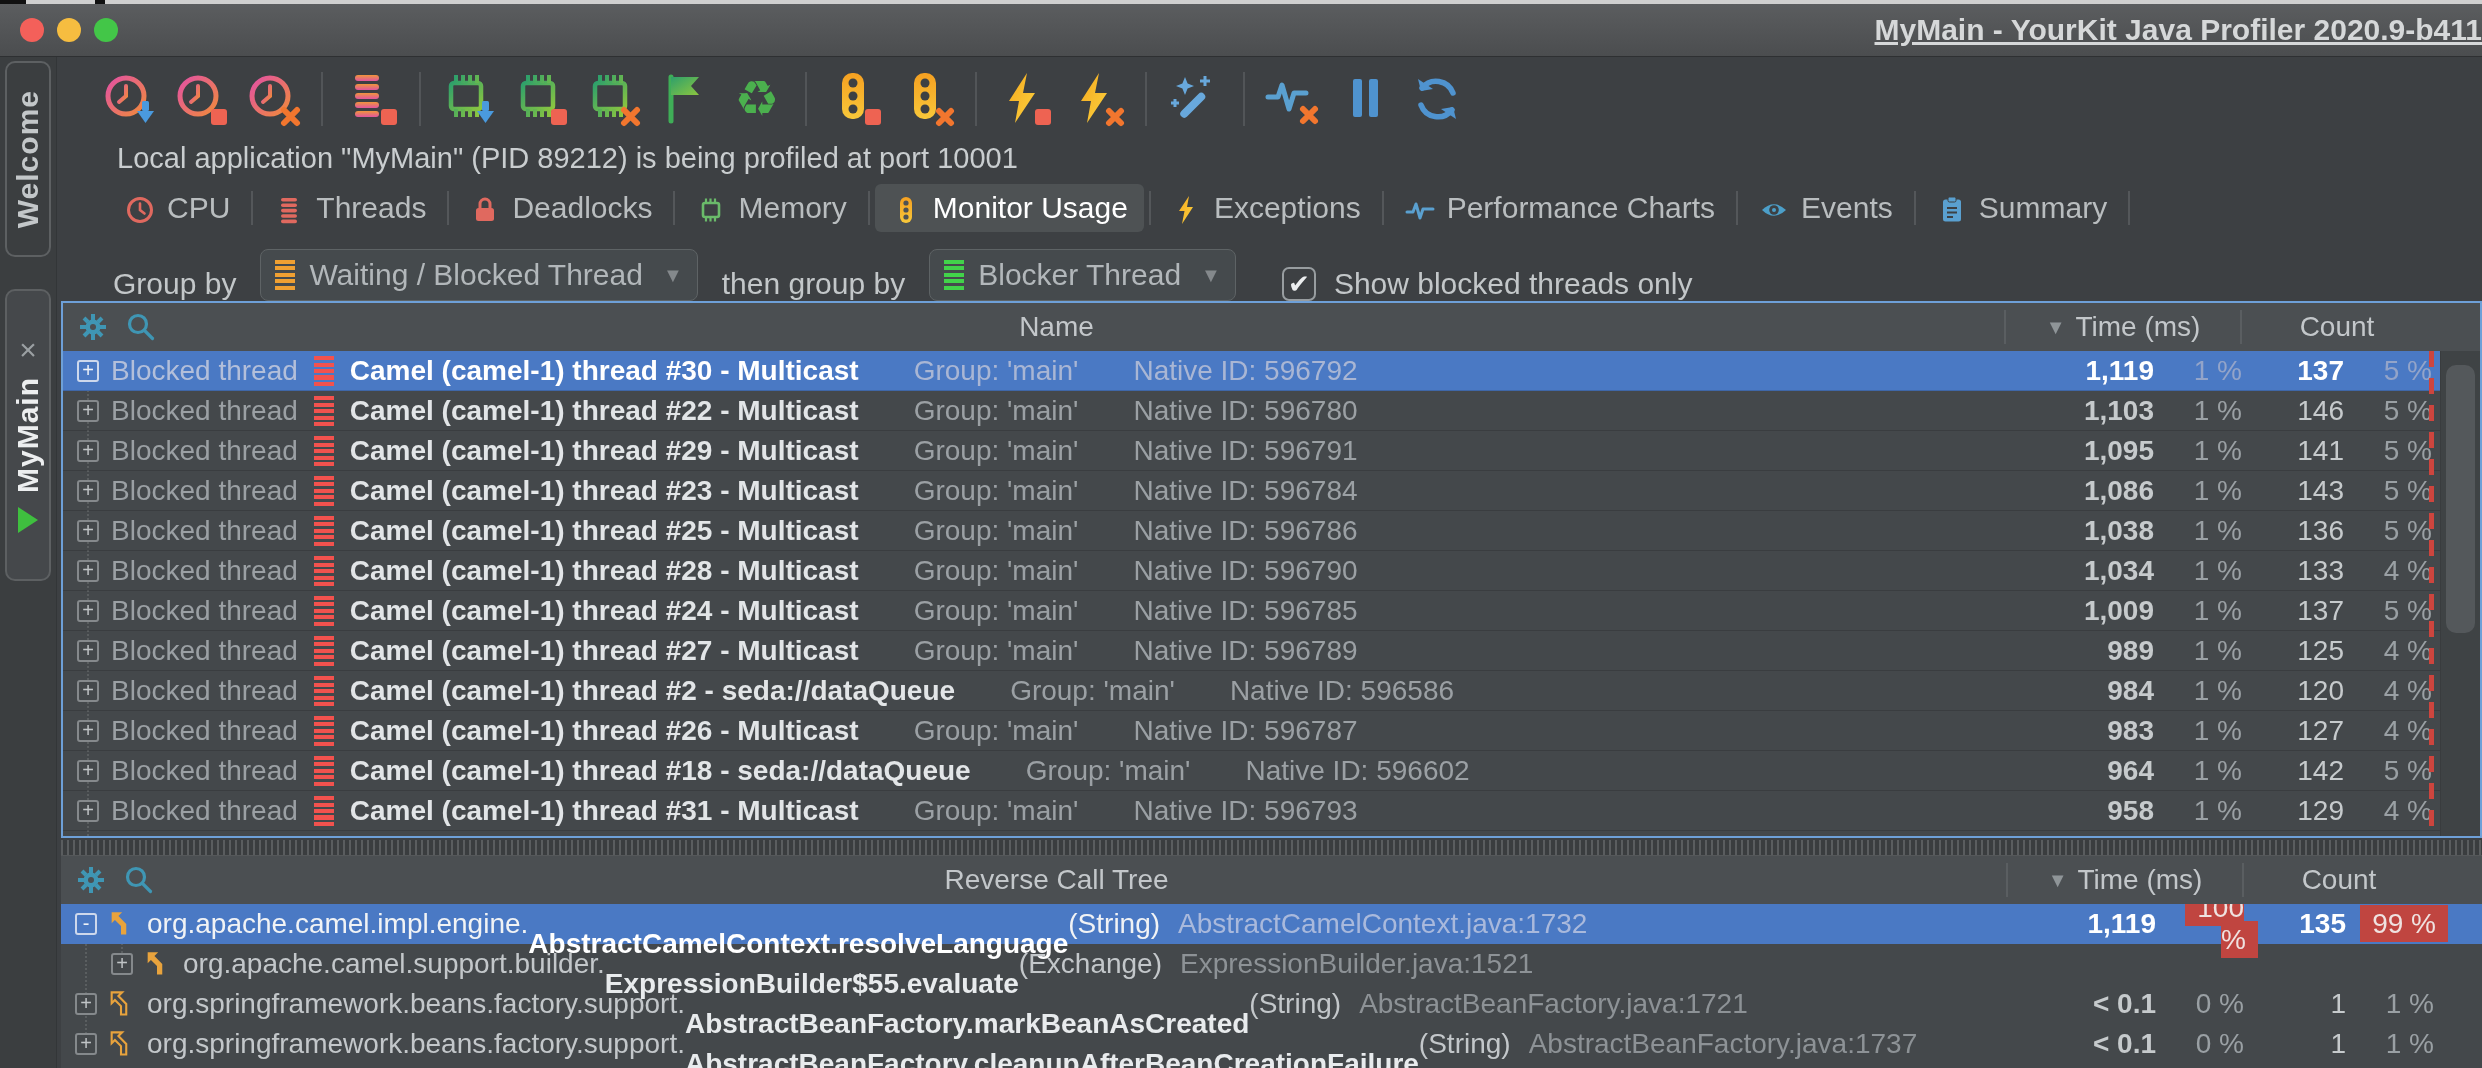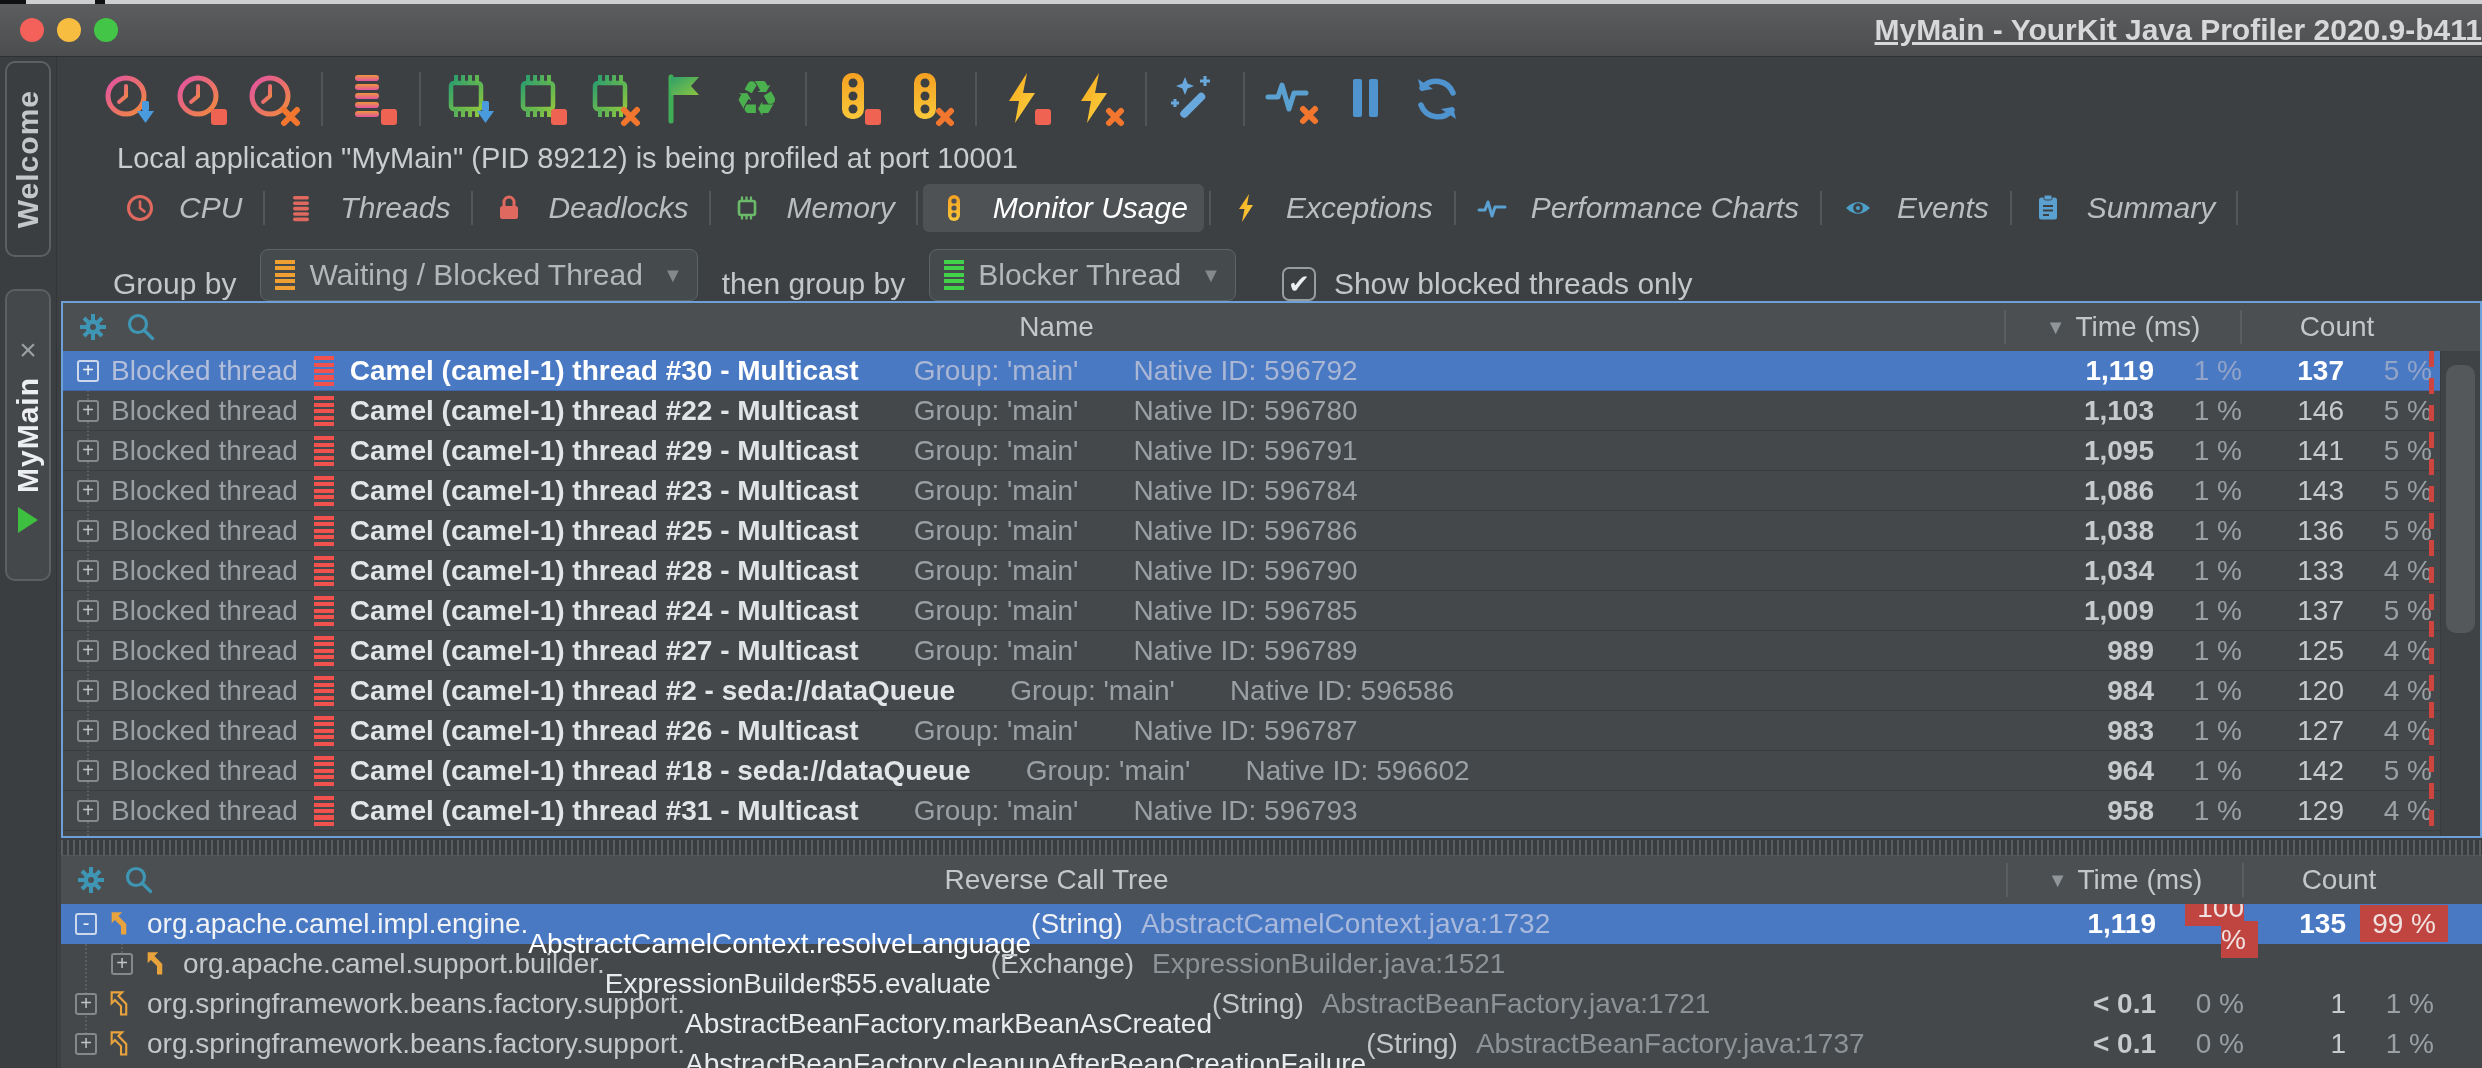--- a/index.html
+++ b/index.html
@@ -39,21 +39,21 @@
   .toolbar { display:flex; align-items:center; height:84px; padding-left:36px; }
   .ticon { width:56px; height:56px; margin:0 8px; display:flex; align-items:center; justify-content:center; }
   .tsep { width:2px; height:54px; background:#525558; margin:0 12px; }
   .recycle-glyph { font-size:50px; color:#4bb04e; line-height:54px; }
 
   
   .statusline { height:38px; line-height:34px; padding-left:60px; color:#c9cdcf; font-size:29px; }
 
   
   .tabbar { display:flex; align-items:center; height:58px; padding-left:52px; font-size:30px; color:#b9bdbf; }
-  .tab { display:flex; align-items:center; gap:24px; padding:7px 16px; border-radius:6px; cursor:default; white-space:nowrap;font-style:italic; }
+  .tab { display:flex; align-items:flex-end; gap:12px; padding:7px 16px; border-radius:6px; cursor:default; white-space:nowrap; }
   .tab.sel { background:#4e5254; color:#ffffff; }
   .tabsep { width:2px; height:34px; background:#54575a; margin:0 5px; }
 
   
   .filterbar { display:flex; align-items:flex-end; height:64px; padding-left:56px; font-size:30px; color:#c3c7c9; }
   .dropdown { display:flex; align-items:center; gap:14px; background:#454a4d; border:1px solid #5e6365;
     border-radius:8px; height:52px; padding:17px 14px; color:#b2b7ba; margin:0 24px; white-space:nowrap; }
   .chev { color:#84898c; font-size:20px; margin-left:6px; }
   .bars { width:20px; height:30px; flex:none; }
   .bars.orange { background:repeating-linear-gradient(180deg,#f0a032 0 4px,transparent 4px 6.5px); }
@@ -110,21 +110,21 @@
 
   
   .bottomtable { position:absolute; top:798px; left:4px; right:0; bottom:0;
     background:#44484b; border-top:1px solid #55585a; display:flex; flex-direction:column; }
   .crow { height:40px; position:relative; display:flex; align-items:center; font-size:28px; color:#c3c7ca; }
   .crow.sel { background:#4a79c4; }
   .crow .expander { margin:0 10px 0 14px; }
   .crow.ind1 .expander { margin-left:50px; }
   .karrow { width:28px; height:28px; margin-right:12px; flex:none; }
   .pkg { white-space:nowrap; }
-  .mth { font-weight:400; color:#e8ebed; white-space:nowrap;margin-top:39px; }
+  .mth { font-weight:700; color:#e8ebed; white-space:nowrap;margin-top:39px; }
   .args { white-space:nowrap; }
   .loc { color:#8d9296; margin-left:18px; white-space:nowrap; }
   .crow.sel .pkg, .crow.sel .args { color:#f1f3f5; }
   .crow.sel .mth { color:#ffffff; }
   .crow.sel .loc { color:#a9b9dc; }
   .crow.sel .c.t, .crow.sel .c.cn { color:#ffffff; font-weight:700; }
   .hot { background:#c04540; color:#efe2e0; padding:3px 12px; margin-right:-14px; margin-left:10px; }
 </style>
 </head>
 <body>

